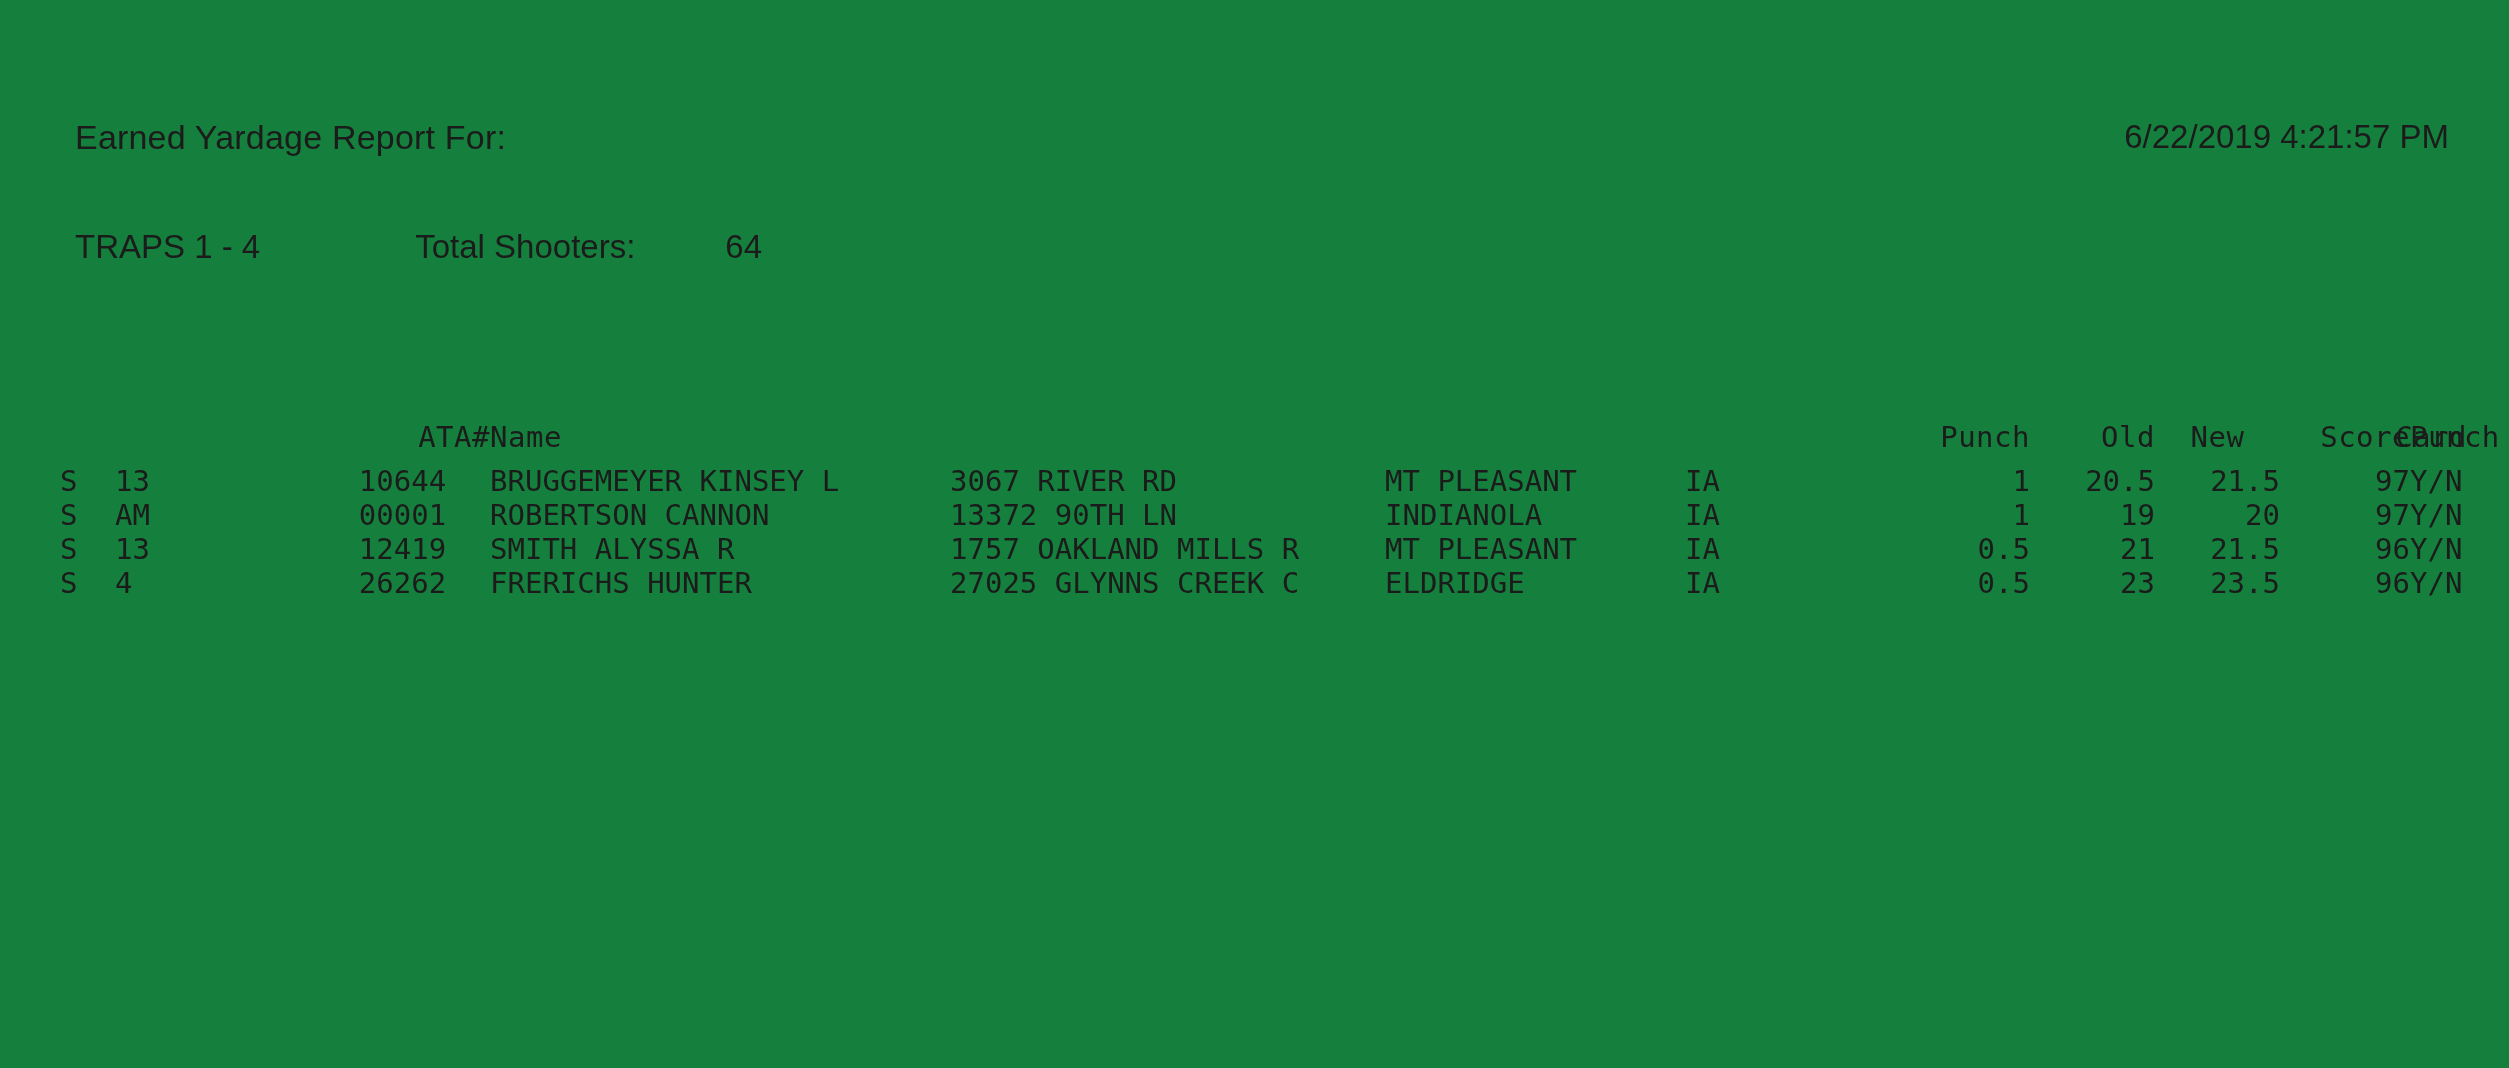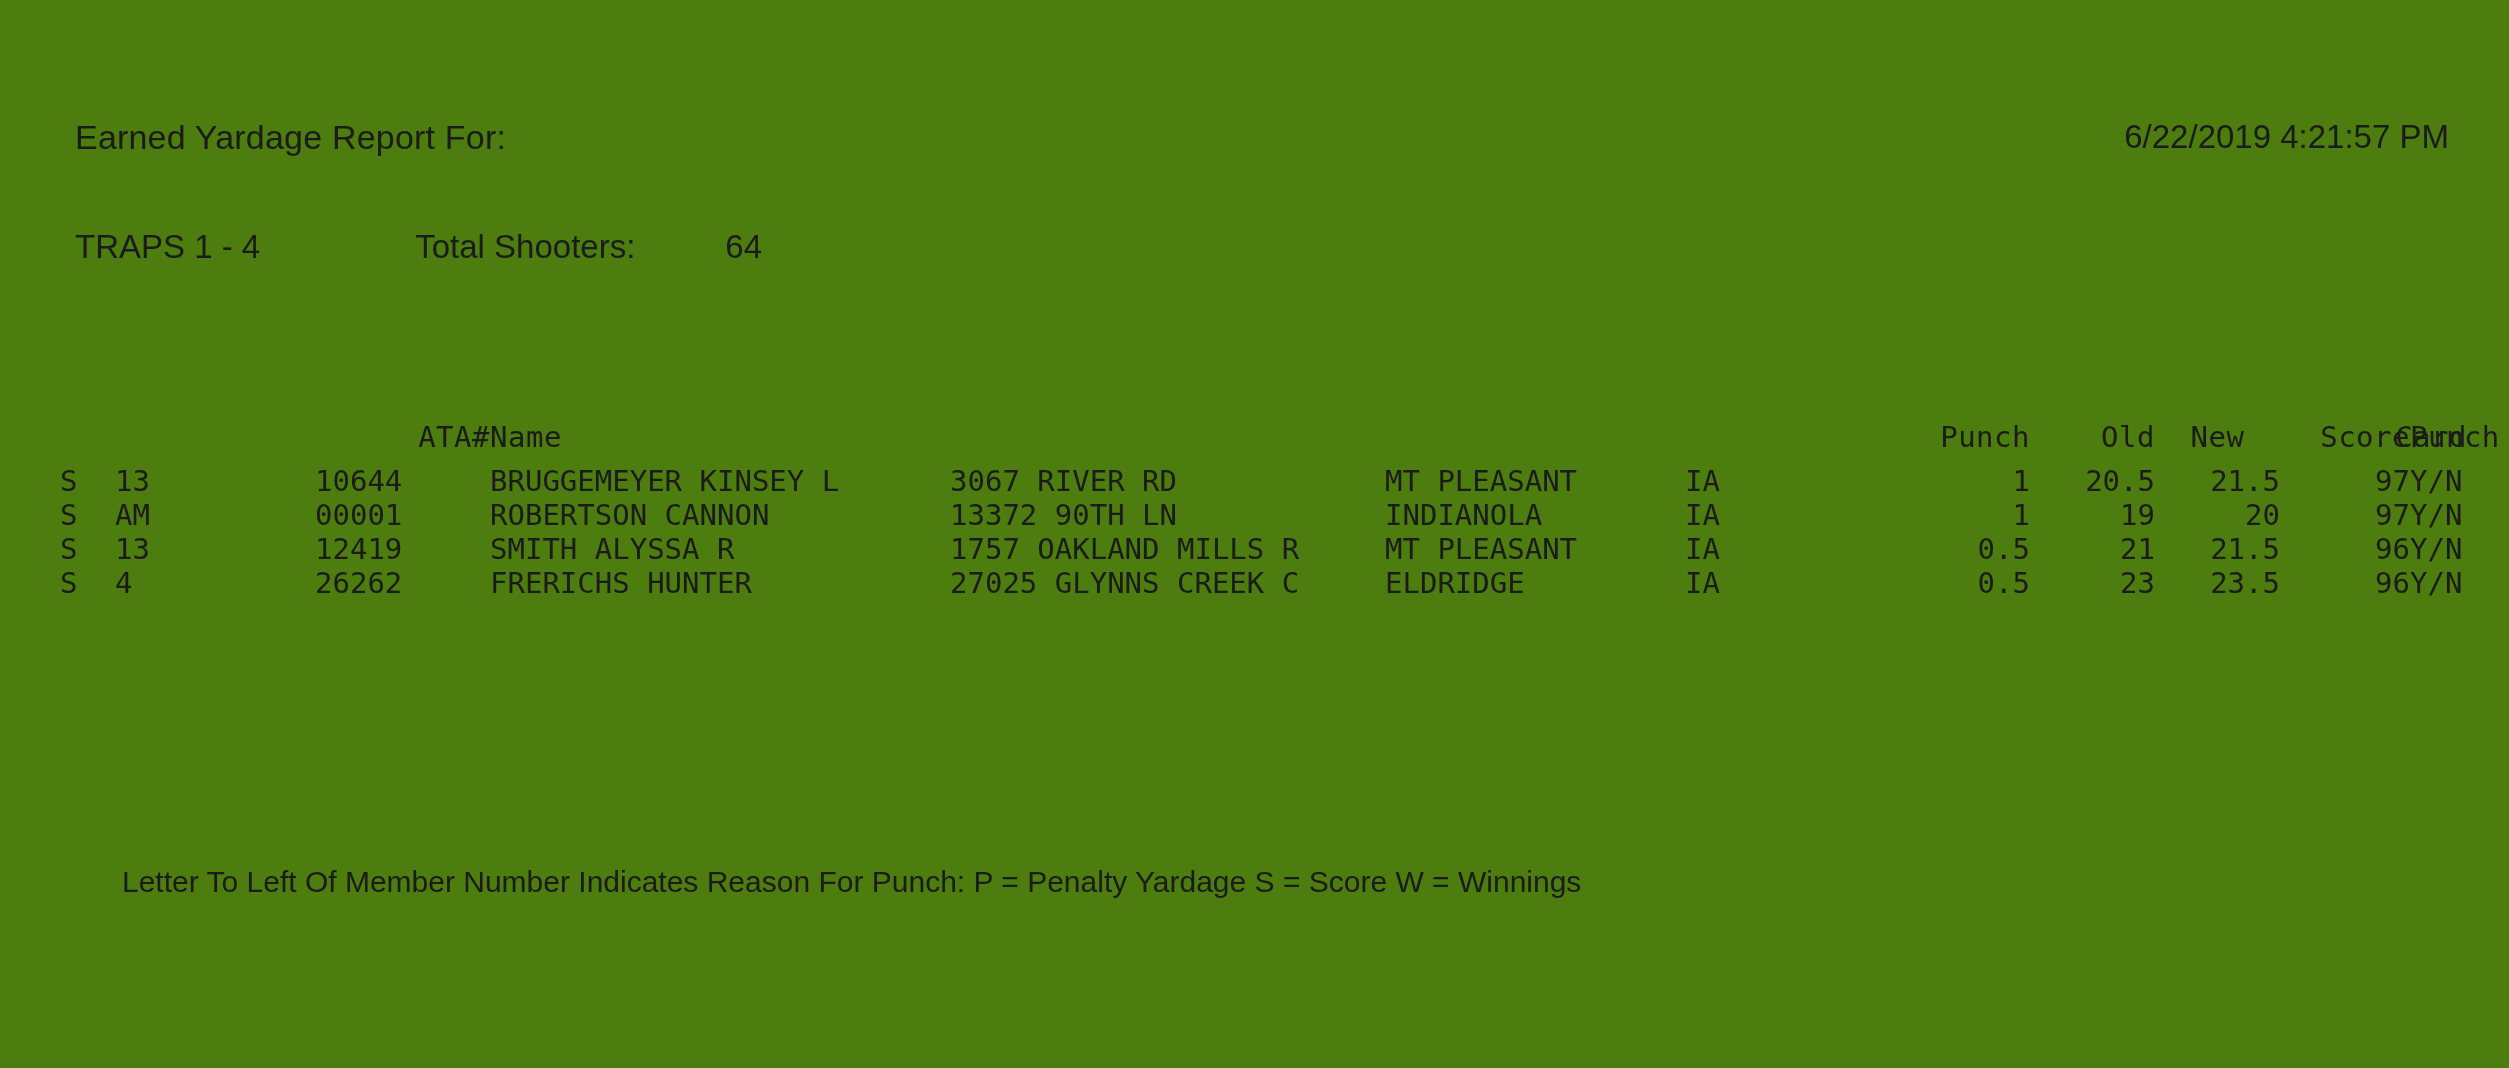--- a/index.html
+++ b/index.html
@@ -12,21 +12,21 @@
     height: 1068px;
     position: relative;
     font-family: "Liberation Sans", sans-serif;
     color: #1b1b1b;
     overflow: hidden;
   }
 
   .page {
     position: absolute;
     inset: 0;
-    background: #4d7c0f;
+    background: #15803d;
   }
 
   
   .header-row {
     position: absolute;
     left: 75px;
     top: 118px;
     right: 60px;
     display: flex;
     align-items: baseline;
@@ -128,21 +128,21 @@
     font-family: "DejaVu Sans Mono", monospace;
     font-size: 29px;
     letter-spacing: 0.5px;
   }
 
   tbody td { padding-top: 30px; }
   tbody tr:first-child td { padding-top: 10px; }
 
   .cell-flag    { text-align: left; font-weight: 700; font-size: 26px; padding-left: 4px;}
   .cell-ata     { text-align: left; padding-left: 35px; }
-  .cell-num     { text-align: left; margin-left: 10px; }
+  .cell-num     { text-align: center; margin-left: 10px; }
   .cell-name    { text-align: left; padding-left: 65px; }
   .cell-addr    { text-align: left; }
   .cell-city    { text-align: left; }
   .cell-state   { text-align: left; padding-left: 20px; margin-left: 28px; }
   .cell-punch   { text-align: right; padding-right: 14px; }
   .cell-old     { text-align: right; padding-right: 12px; }
   .cell-new     { text-align: right; padding-right: 12px; }
   .cell-score   { text-align: right; padding-right: 14px; }
   .cell-cardpunch { text-align: left; padding-left: 8px; }
 
@@ -259,15 +259,14 @@
           <td class="cell-punch">0.5</td>
           <td class="cell-old">23</td>
           <td class="cell-new">23.5</td>
           <td class="cell-score">96</td>
           <td class="cell-cardpunch">Y/N</td>
         </tr>
       </tbody>
     </table>
   </div>
 
-  <div class="footnote">Letter To Left Of Member Number Indicates Reason For Punch: P = Penalty Yardage  S = Score   W = Winnings</div>
 
 </div>
 
 </body></html>

